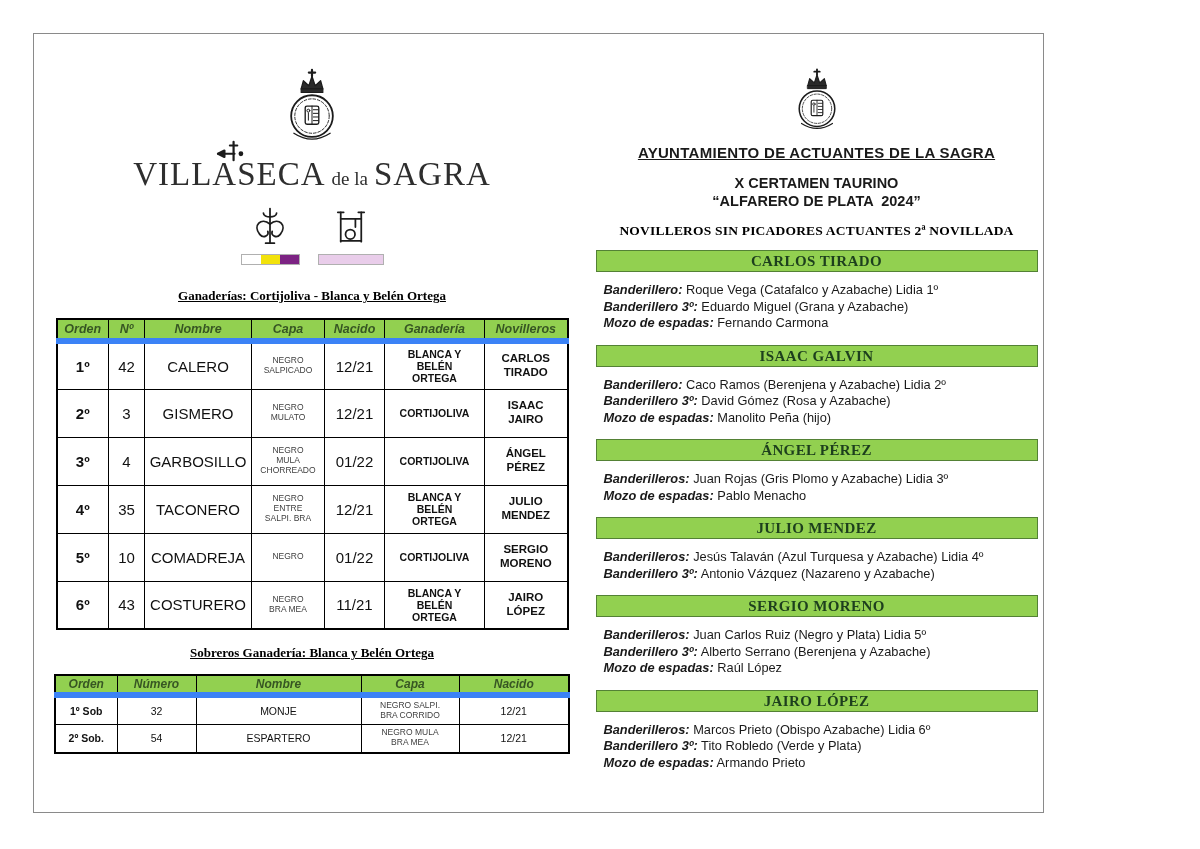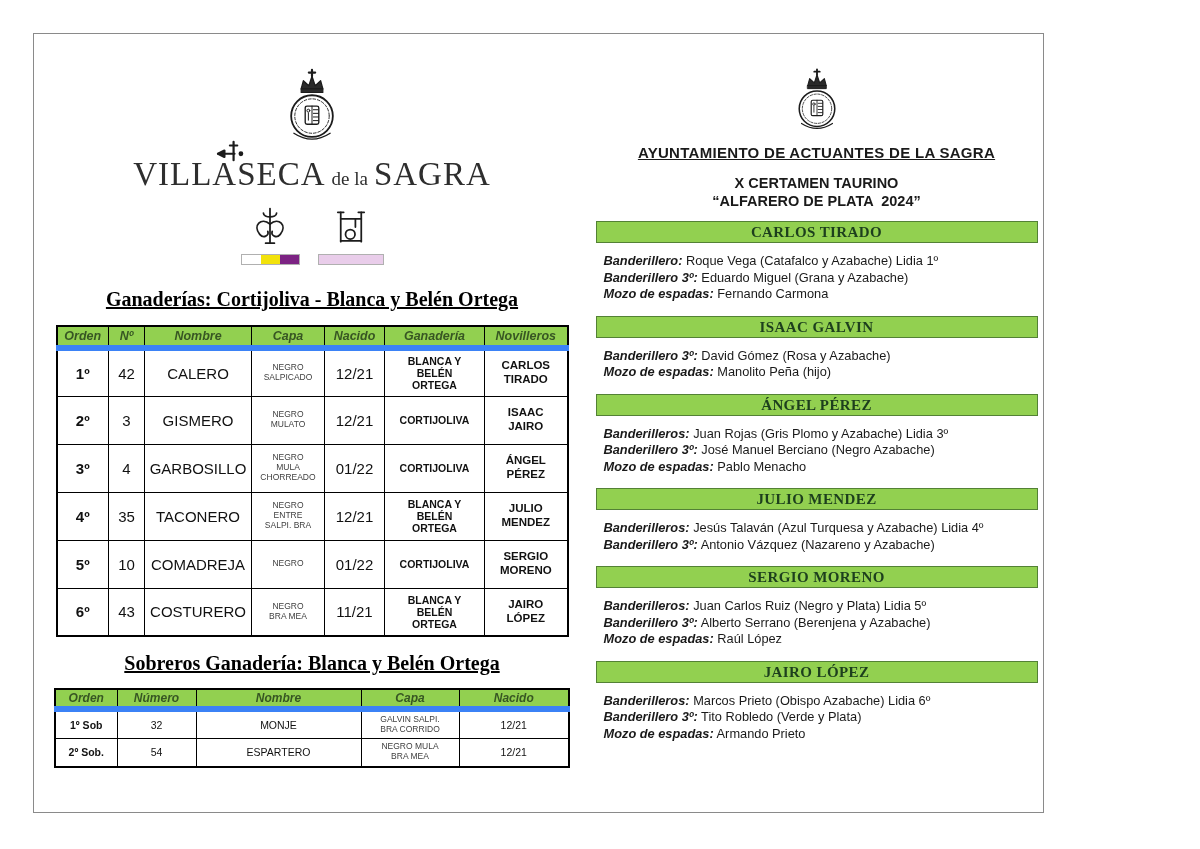--- a/index.html
+++ b/index.html
@@ -14,21 +14,21 @@
   .logo{position:relative;margin-top:9px;white-space:nowrap;color:#2e2e2e;
         font-family:"Liberation Serif",serif;}
   .lw-big{font-size:33px;letter-spacing:1px;}
   .lw-small{font-size:19px;letter-spacing:0;margin:0 2px;}
   .vane{position:absolute;top:-16px;left:176px;}
   .brands{display:flex;justify-content:center;align-items:flex-end;gap:18px;margin-top:10px;}
   .brand{display:flex;flex-direction:column;align-items:center;}
   .stripe{display:flex;height:9px;margin-top:3px;border:1px solid #b0b0b0;box-sizing:content-box;}
   .stripe-seg{display:block;height:100%;width:19px;}
   .stripe-wide .stripe-seg{width:64px;}
-  .heading{font-family:"Liberation Serif",serif;font-weight:bold;font-size:20px;
+  .heading{font-family:"Liberation Serif",serif;font-weight:bold;font-size:13px;
            color:#000;text-decoration:underline;margin:23px 0 0 0;}
   .heading-2{margin-top:15px;}
 
   
   .doc-table{border-collapse:collapse;margin:14px auto 0 auto;border:2px solid #000;
              table-layout:fixed;}
   .doc-table th,.doc-table td{border:1px solid #000;text-align:center;vertical-align:middle;
              white-space:pre-line;padding:1px 2px;box-sizing:border-box;}
   .doc-table th{background:var(--green,#92d050);color:var(--header-text,#375623);
              font-style:italic;font-weight:bold;font-size:12.5px;height:22px;
@@ -262,21 +262,21 @@
               <th class="c-nombre2">Nombre</th>
               <th class="c-capa">Capa</th>
               <th class="c-nacido">Nacido</th>
             </tr>
           </thead>
           <tbody>
             <tr>
               <td class="c-orden">1º Sob</td>
               <td class="c-num">32</td>
               <td class="c-nombre2">MONJE</td>
-              <td class="c-capa">GALVIN SALPI.
+              <td class="c-capa">NEGRO SALPI.
 BRA CORRIDO</td>
               <td class="c-nacido">12/21</td>
             </tr>
             <tr>
               <td class="c-orden">2º Sob.</td>
               <td class="c-num">54</td>
               <td class="c-nombre2">ESPARTERO</td>
               <td class="c-capa">NEGRO MULA
 BRA MEA</td>
               <td class="c-nacido">12/21</td>
@@ -287,42 +287,43 @@
 
     <div class="col-right">
 
       <svg class="crest" width="50" height="68" viewBox="0 0 64 88">
           <use href="#crest"></use>
         </svg>
 
       <div class="org">AYUNTAMIENTO DE ACTUANTES DE LA SAGRA</div>
       <div class="ev ev-first">X CERTAMEN TAURINO</div>
       <div class="ev ev-quoted">“ALFARERO DE PLATA  2024”</div>
+      <div class="subtitle">NOVILLEROS SIN PICADORES ACTUANTES 2ª NOVILLADA</div>
 
       <div class="sections">
           <div class="section">
             <div class="banner">CARLOS TIRADO</div>
             <div class="sec-lines">
               <div class="sec-line"><span class="sec-label">Banderillero:</span> <span class="sec-value">Roque Vega (Catafalco y Azabache) Lidia 1º</span></div>
               <div class="sec-line"><span class="sec-label">Banderillero 3º:</span> <span class="sec-value">Eduardo Miguel (Grana y Azabache)</span></div>
               <div class="sec-line"><span class="sec-label">Mozo de espadas:</span> <span class="sec-value">Fernando Carmona</span></div>
             </div>
           </div>
           <div class="section">
             <div class="banner">ISAAC GALVIN</div>
             <div class="sec-lines">
+              <div class="sec-line"><span class="sec-label">Banderillero:</span> <span class="sec-value">Caco Ramos (Berenjena y Azabache) Lidia 2º</span></div>
               <div class="sec-line"><span class="sec-label">Banderillero 3º:</span> <span class="sec-value">David Gómez (Rosa y Azabache)</span></div>
               <div class="sec-line"><span class="sec-label">Mozo de espadas:</span> <span class="sec-value">Manolito Peña (hijo)</span></div>
             </div>
           </div>
           <div class="section">
             <div class="banner">ÁNGEL PÉREZ</div>
             <div class="sec-lines">
               <div class="sec-line"><span class="sec-label">Banderilleros:</span> <span class="sec-value">Juan Rojas (Gris Plomo y Azabache) Lidia 3º</span></div>
-              <div class="sec-line"><span class="sec-label">Banderillero 3º:</span> <span class="sec-value">José Manuel Berciano (Negro Azabache)</span></div>
               <div class="sec-line"><span class="sec-label">Mozo de espadas:</span> <span class="sec-value">Pablo Menacho</span></div>
             </div>
           </div>
           <div class="section">
             <div class="banner">JULIO MENDEZ</div>
             <div class="sec-lines">
               <div class="sec-line"><span class="sec-label">Banderilleros:</span> <span class="sec-value">Jesús Talaván (Azul Turquesa y Azabache) Lidia 4º</span></div>
               <div class="sec-line"><span class="sec-label">Banderillero 3º:</span> <span class="sec-value">Antonio Vázquez (Nazareno y Azabache)</span></div>
             </div>
           </div>

